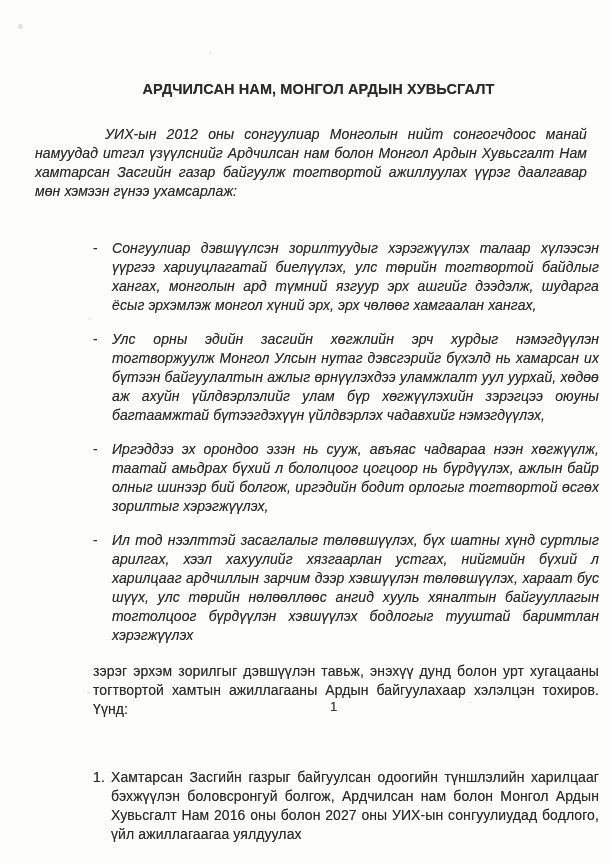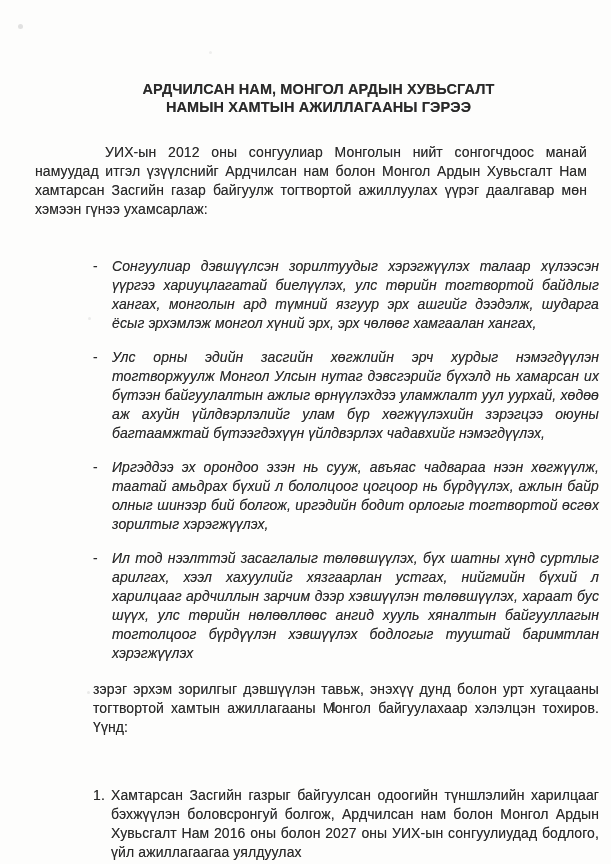--- a/index.html
+++ b/index.html
@@ -26,20 +26,21 @@
     padding-left: 26px; 
     text-align: center;
     font-weight: bold;
     font-size: 14.5px;
     line-height: 18px;
   }
   .intro-para {
     margin: 27px 24px 0 35px;
     text-align: justify;
     text-indent: 70px;
+    font-style: italic;
   }
   .goal-list {
     margin: 38px 12px 0 93px;
   }
   .goal-item {
     display: flex;
     margin-bottom: 15px;
   }
   .goal-item .marker {
     flex: 0 0 19px;
@@ -92,21 +93,20 @@
 <div class="page">
 
   <div class="speck s1"></div>
   <div class="speck s2"></div>
   <div class="speck s3"></div>
   <div class="speck s4"></div>
   <div class="speck s5"></div>
 
   <div class="doc-title">
     <div>АРДЧИЛСАН НАМ, МОНГОЛ АРДЫН ХУВЬСГАЛТ</div>
-    <div>НАМЫН ХАМТЫН АЖИЛЛАГААНЫ ГЭРЭЭ</div>
   </div>
 
   <p class="intro-para">УИХ-ын 2012 оны сонгуулиар Монголын нийт сонгогчдоос манай намуудад итгэл үзүүлснийг Ардчилсан нам болон Монгол Ардын Хувьсгалт Нам хамтарсан Засгийн газар байгуулж тогтвортой ажиллуулах үүрэг даалгавар мөн хэмээн гүнээ ухамсарлаж:</p>
 
   <div class="goal-list">
 
     <div class="goal-item">
       <span class="marker">-</span>
       <span class="goal-text">Сонгуулиар дэвшүүлсэн зорилтуудыг хэрэгжүүлэх талаар хүлээсэн үүргээ хариуцлагатай биелүүлэх, улс төрийн тогтвортой байдлыг хангах, монголын ард түмний язгуур эрх ашгийг дээдэлж, шударга ёсыг эрхэмлэж монгол хүний эрх, эрх чөлөөг хамгаалан хангах,</span>
     </div>
@@ -121,21 +121,21 @@
       <span class="goal-text">Иргэддээ эх орондоо эзэн нь сууж, авъяас чадвараа нээн хөгжүүлж, таатай амьдрах бүхий л бололцоог цогцоор нь бүрдүүлэх, ажлын байр олныг шинээр бий болгож, иргэдийн бодит орлогыг тогтвортой өсгөх зорилтыг хэрэгжүүлэх,</span>
     </div>
 
     <div class="goal-item">
       <span class="marker">-</span>
       <span class="goal-text">Ил тод нээлттэй засаглалыг төлөвшүүлэх, бүх шатны хүнд суртлыг арилгах, хээл хахуулийг хязгаарлан устгах, нийгмийн бүхий л харилцааг ардчиллын зарчим дээр хэвшүүлэн төлөвшүүлэх, хараат бус шүүх, улс төрийн нөлөөллөөс ангид хууль хяналтын байгууллагын тогтолцоог бүрдүүлэн хэвшүүлэх бодлогыг тууштай баримтлан хэрэгжүүлэх</span>
     </div>
 
   </div>
 
-  <p class="closing-para">зэрэг эрхэм зорилгыг дэвшүүлэн тавьж, энэхүү дунд болон урт хугацааны тогтвортой хамтын ажиллагааны Монгол байгуулахаар хэлэлцэн тохиров. Үүнд:</p>
+  <p class="closing-para">зэрэг эрхэм зорилгыг дэвшүүлэн тавьж, энэхүү дунд болон урт хугацааны тогтвортой хамтын ажиллагааны Ардын байгуулахаар хэлэлцэн тохиров. Үүнд:</p>
 
   <div class="numbered-list">
     <div class="numbered-item">
       <span class="num-marker">1.</span>
       <span class="num-text">Хамтарсан Засгийн газрыг байгуулсан одоогийн түншлэлийн харилцааг бэхжүүлэн боловсронгуй болгож, Ардчилсан нам болон Монгол Ардын Хувьсгалт Нам 2016 оны болон 2027 оны УИХ-ын сонгуулиудад бодлого, үйл ажиллагаагаа уялдуулах</span>
     </div>
   </div>
 
   <div class="page-number">1</div>
 

